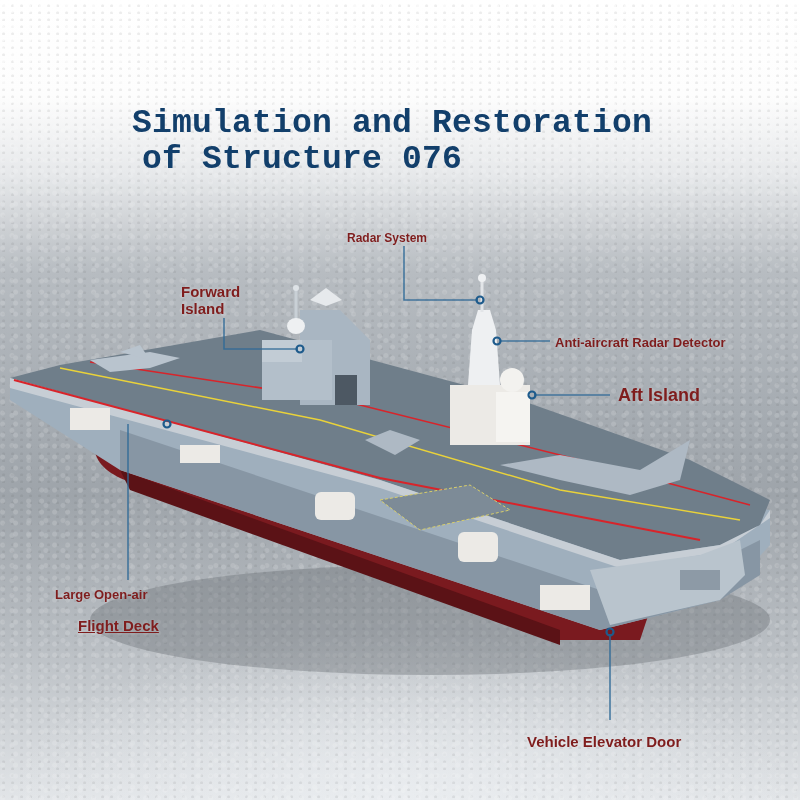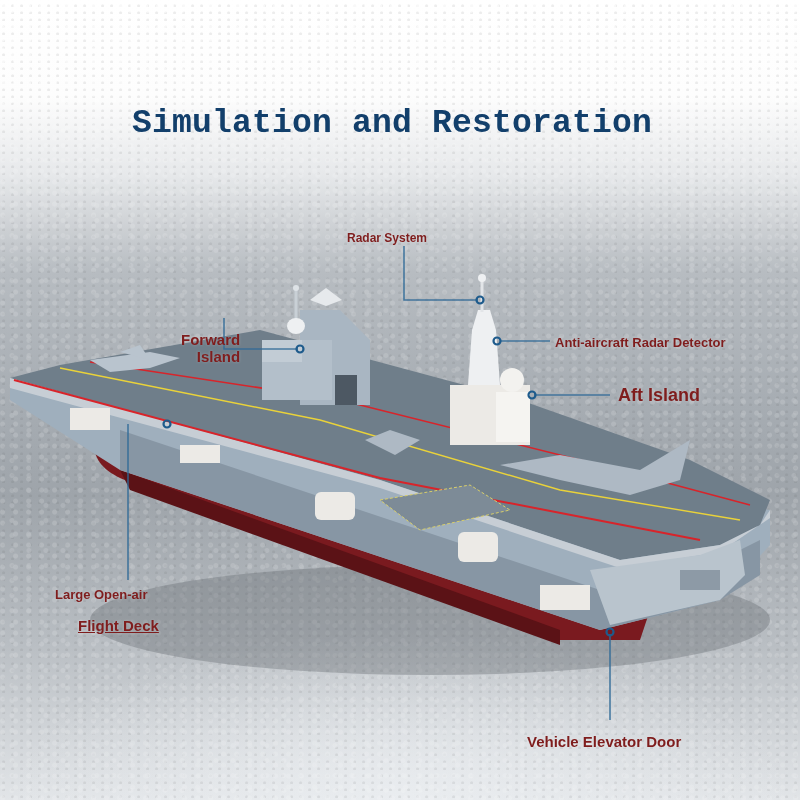--- a/index.html
+++ b/index.html
@@ -27,21 +27,21 @@
       color: #123f6b; font-weight: 700; font-size: 33px; line-height: 36px;
       letter-spacing: 0.2px;
       font-family: Liberation Mono, monospace;
     }
     .title .l2 { display: block; padding-left: 10px; }
     .label {
       position: absolute; color: #7f1d1d; font-weight: 700; white-space: nowrap;
       text-shadow: 0 0 3px rgba(255,255,255,0.25);
     }
     .lbl-radar { left: 347px; top: 231px; font-size: 12px; }
-    .lbl-forward { left: 181px; top: 283px; font-size: 15px; line-height: 17px; text-align: right; margin-top: 48px; }
+    .lbl-forward { left: 181px; top: 283px; font-size: 15px; line-height: 17px; text-align: left; }
     .lbl-anti { left: 555px; top: 335px; font-size: 13px; }
     .lbl-aft { left: 618px; top: 385px; font-size: 18px; }
     .lbl-deck1 { left: 55px; top: 587px; font-size: 13px; }
     .lbl-deck2 { left: 78px; top: 617px; font-size: 15px; text-decoration: underline; }
     .lbl-door { left: 527px; top: 733px; font-size: 15px; }
     svg.scene { position: absolute; left: 0; top: 0; }
     .dot { fill: none; stroke: #1e5b8c; stroke-width: 2.2; }
     .lead { stroke: #2f6a96; stroke-width: 1.6; fill: none; opacity: 0.85; }
   </style>
 </head>
@@ -120,20 +120,21 @@
     <circle class="dot" cx="300" cy="349" r="3.5"></circle>
     <circle class="dot" cx="497" cy="341" r="3.5"></circle>
     <circle class="dot" cx="532" cy="395" r="3.5"></circle>
     <circle class="dot" cx="167" cy="424" r="3.5"></circle>
     <circle class="dot" cx="610" cy="632" r="3.5"></circle>
   </g>
 </svg>
 
 <h1 class="title">
   <span>Simulation and Restoration</span>
+  <span class="l2">of Structure 076</span>
 </h1>
 
 <div class="label lbl-radar">Radar System</div>
 
 <div class="label lbl-forward">
   <div>Forward</div>
   <div>Island</div>
 </div>
 
 <div class="label lbl-anti">Anti-aircraft Radar Detector</div>

